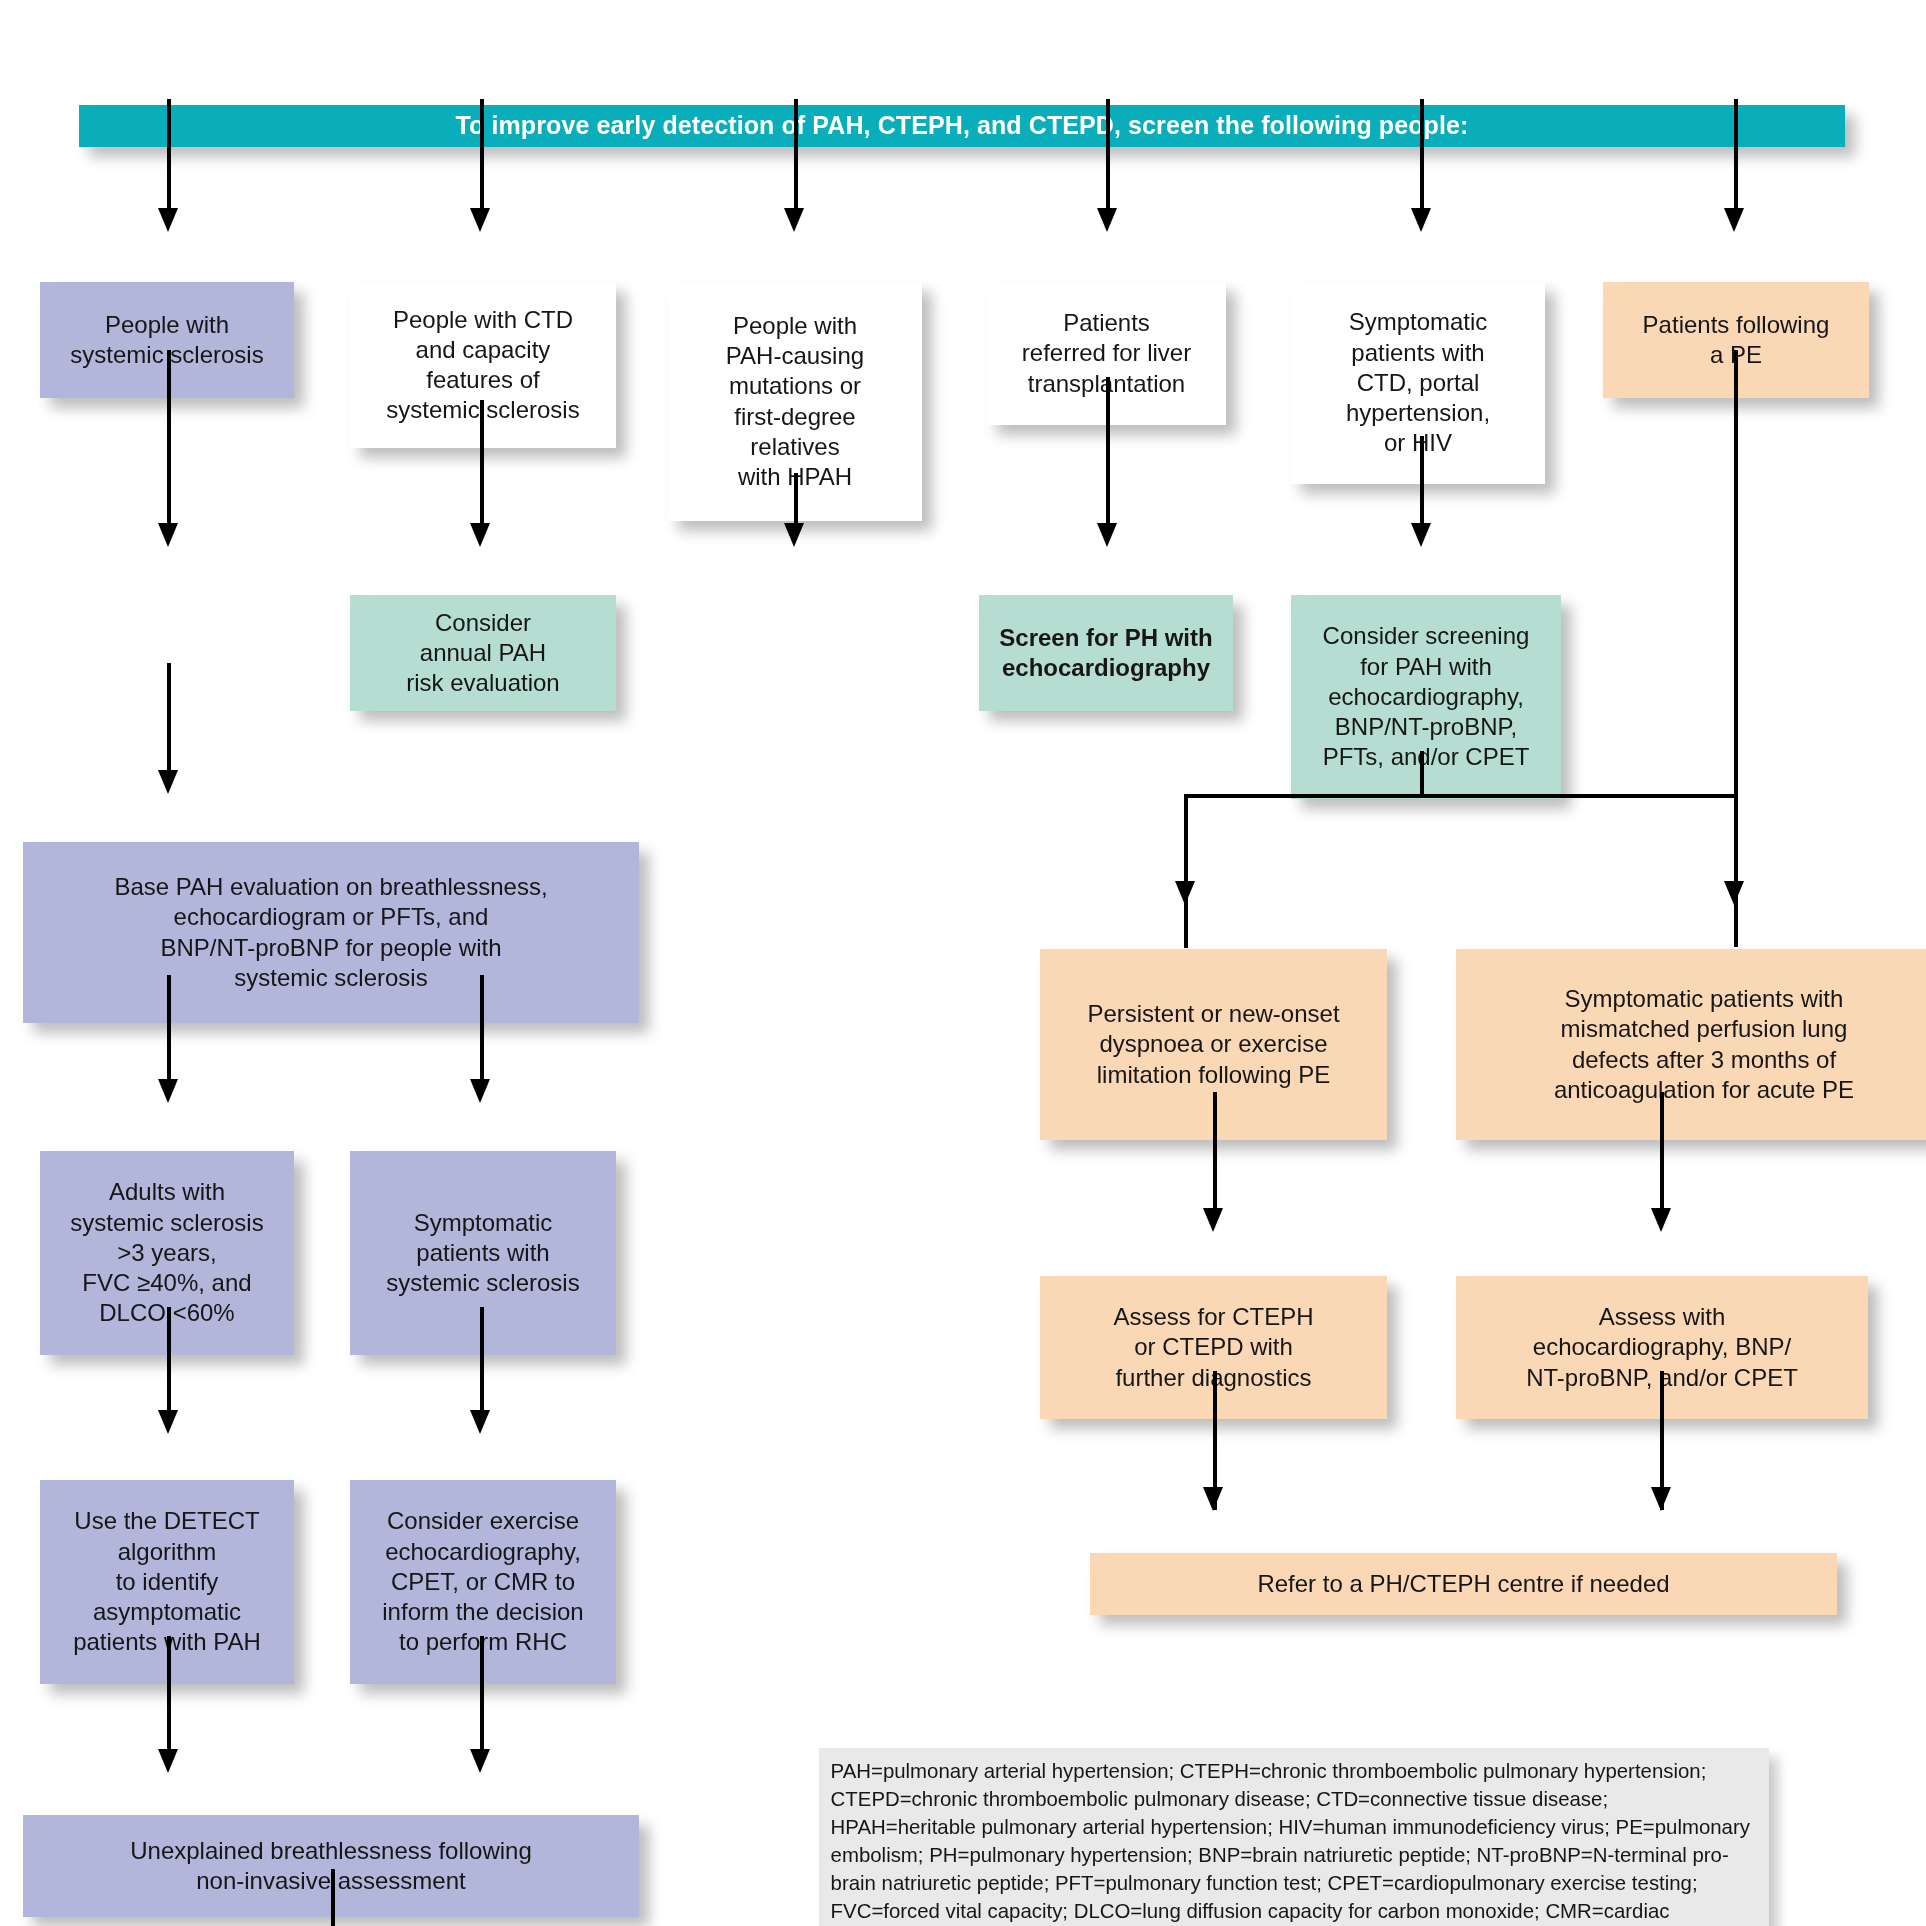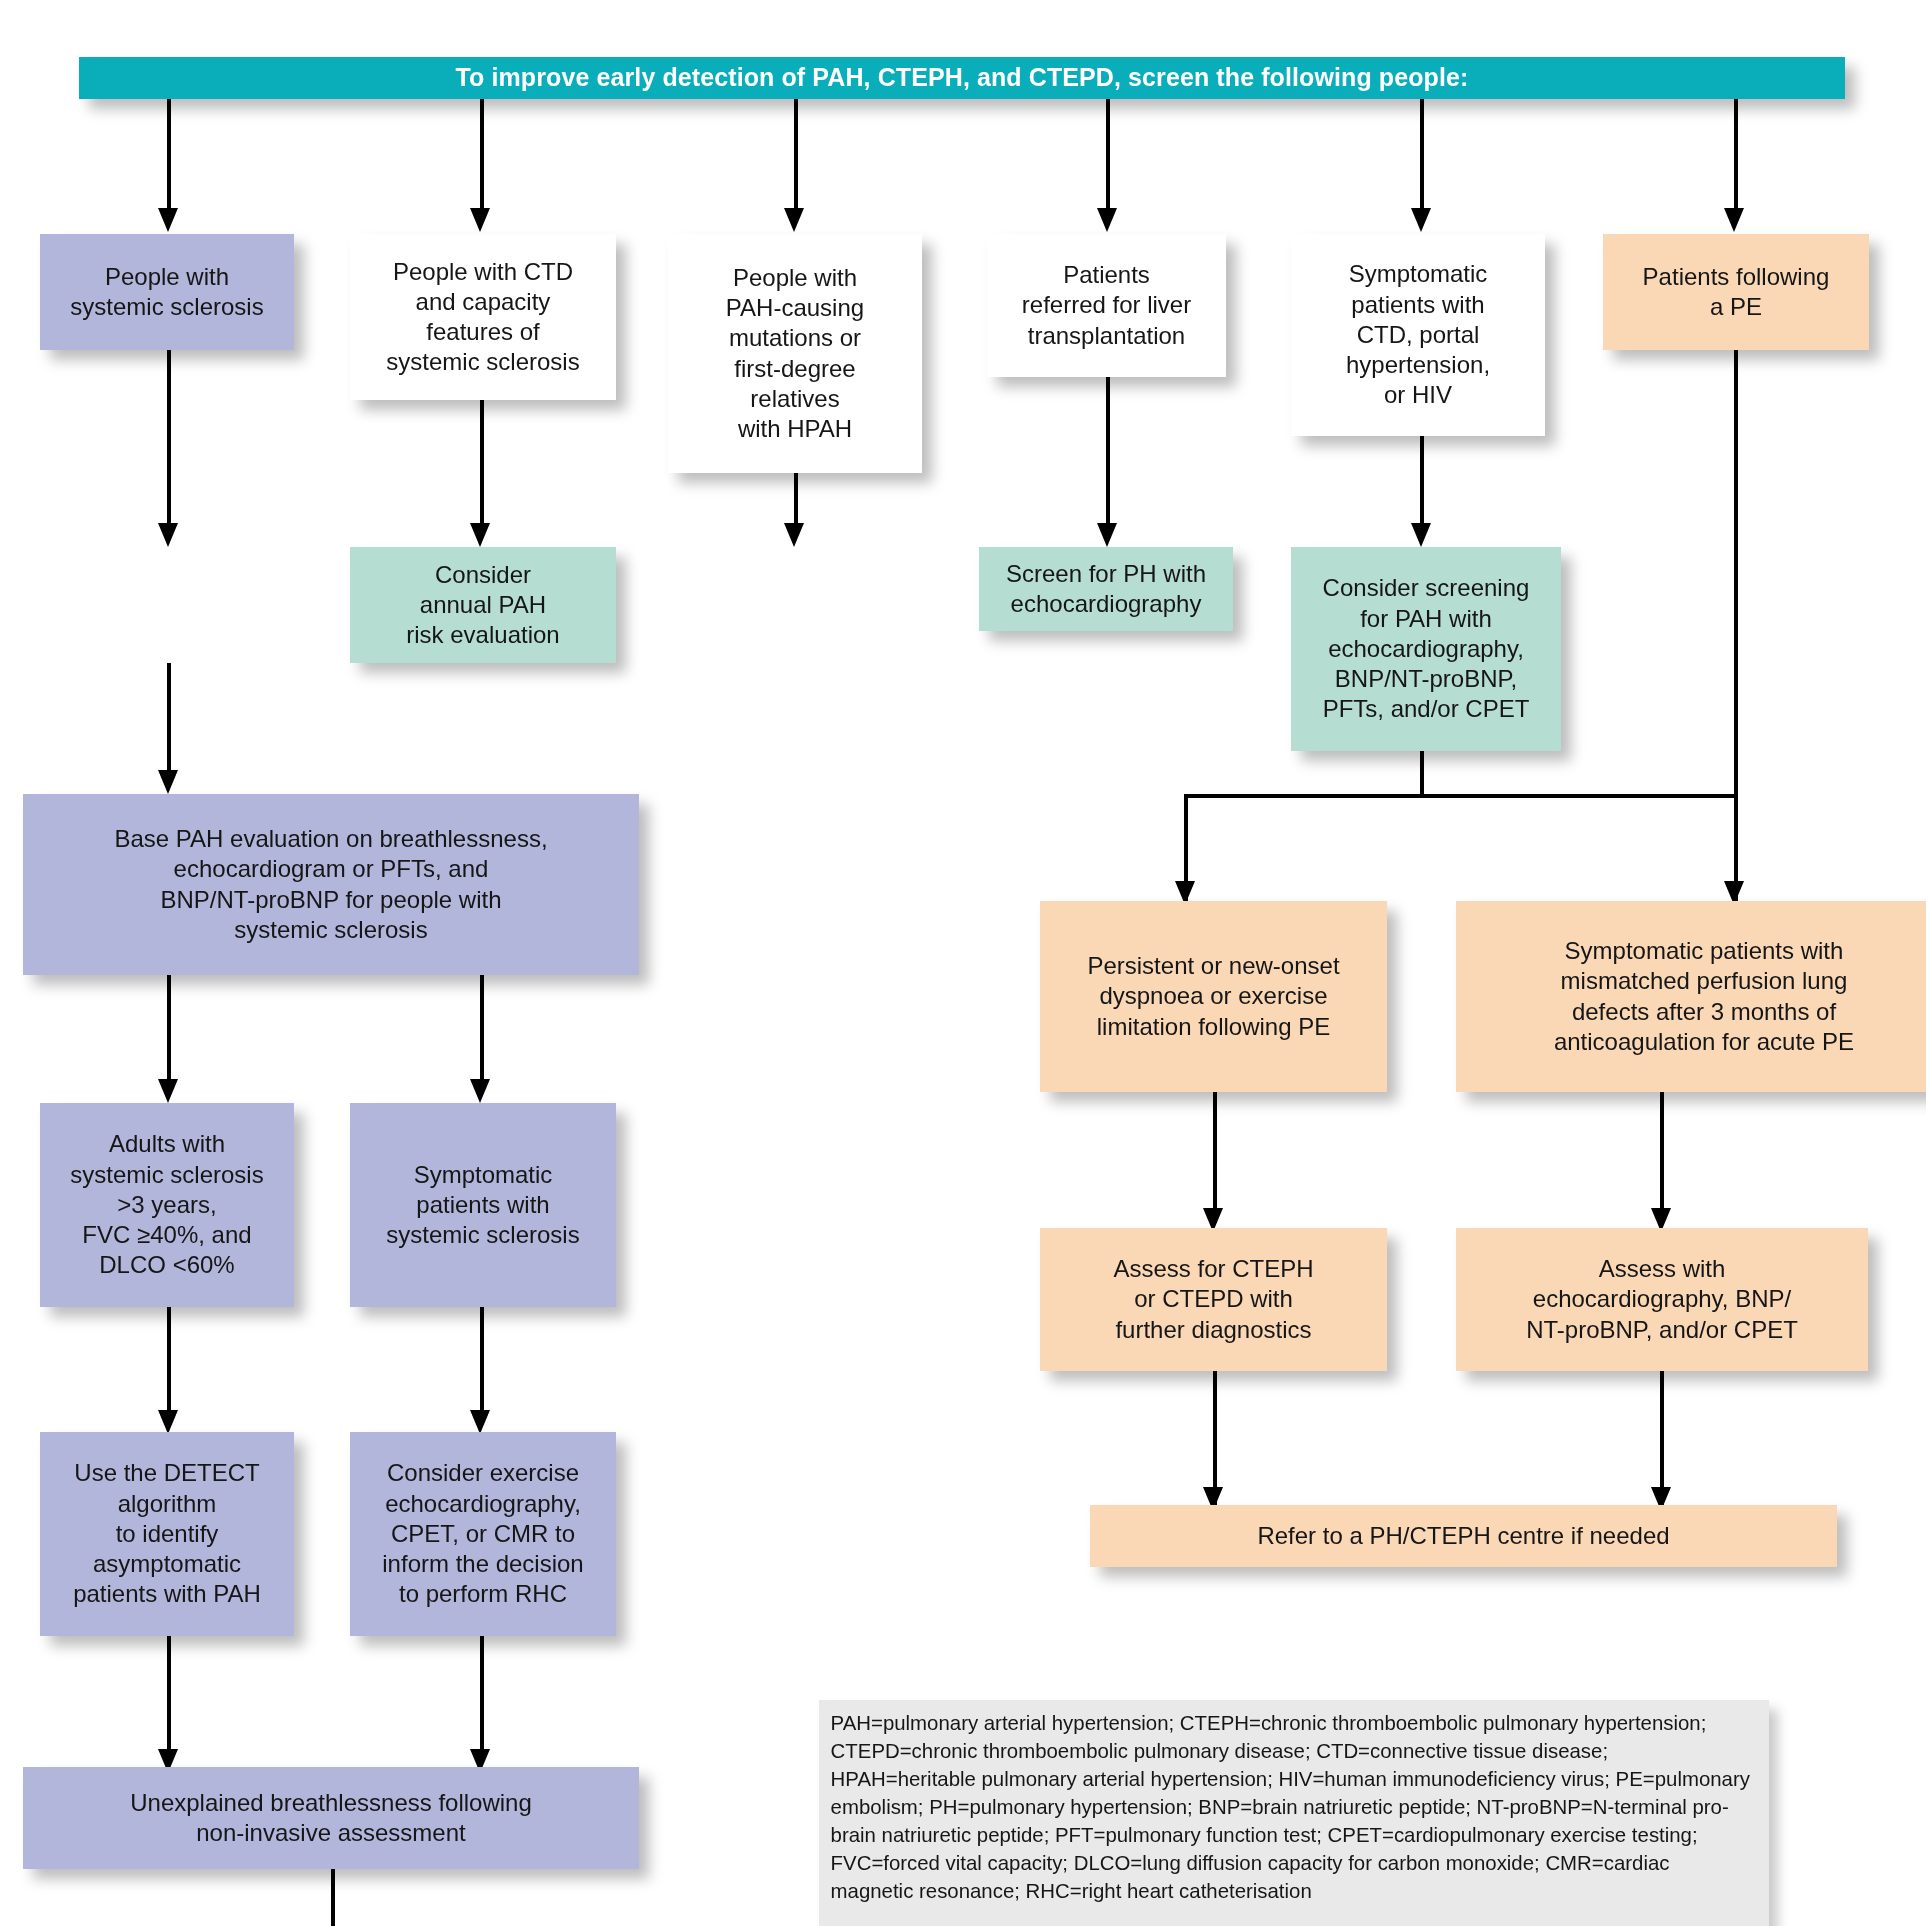--- a/index.html
+++ b/index.html
@@ -24,20 +24,21 @@
     display: flex;
     align-items: center;
     justify-content: center;
     text-align: center;
     color: #161616;
     font-size: 24px;
     line-height: 1.26;
     padding: 5.4px 7.7px;
     box-shadow: 10px 10px 13px rgba(0,0,0,0.26);
     white-space: pre-line;
+    margin-top: 48px;
   }
   .n-header {
     background: #0aadba;
     color: #ffffff;
     font-weight: bold;
     font-size: 25px;
     letter-spacing: 0.1px;
   }
   .n-purple { background: #b2b6db; }
   .n-white  { background: #ffffff; }
@@ -142,21 +143,21 @@
 
   <div class="vline" style="left:1420px; top:436px; width:3.5px; height:94px;"></div>
   <div class="arrowhead" style="left:1411px; top:523px;"></div>
 
 
   <div class="node n-green" style="left:350px; top:547px; width:266px; height:116px;">Consider
 annual PAH
 risk evaluation</div>
 
 
-  <div class="node n-green" style="left:979px; top:547px; width:254px; height:84px;">Screen for PH with
+  <div class="node n-green" style="left:979px; top:547px; width:254px; height:116px;font-weight:bold;">Screen for PH with
 echocardiography</div>
 
   <div class="node n-green" style="left:1291px; top:547px; width:270px; height:204px;">Consider screening
 for PAH with
 echocardiography,
 BNP/NT-proBNP,
 PFTs, and/or CPET</div>
 
   <div class="vline" style="left:167px; top:663px; width:3.5px; height:116px;"></div>
   <div class="arrowhead" style="left:158px; top:770px;"></div>

